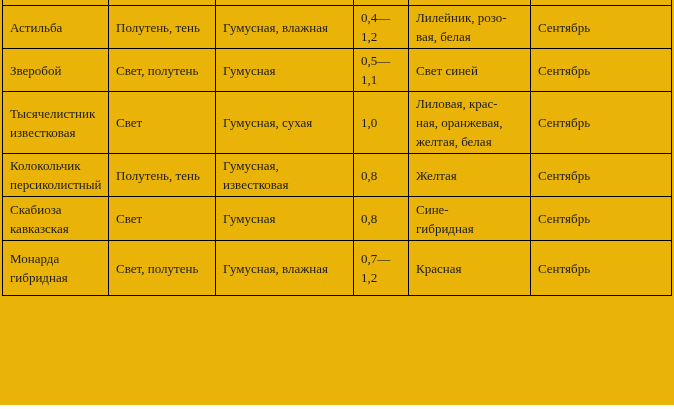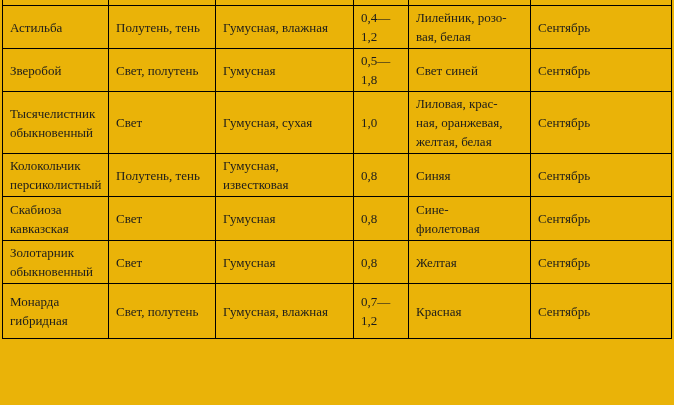--- a/index.html
+++ b/index.html
@@ -70,62 +70,53 @@
         <td class="col-soil">Гумусная, влажная</td>
         <td class="col-height">0,4—1,2</td>
         <td class="col-color">Лилейник, розо-
 вая, белая</td>
         <td class="col-month">Сентябрь</td>
       </tr>
       <tr style="height:28px">
         <td class="col-name">Зверобой</td>
         <td class="col-light">Свет, полутень</td>
         <td class="col-soil">Гумусная</td>
-        <td class="col-height">0,5—1,8</td>
+        <td class="col-height">0,5—1,1</td>
         <td class="col-color">Свет синей</td>
         <td class="col-month">Сентябрь</td>
       </tr>
       <tr style="height:58px">
         <td class="col-name">Тысячелистник
-обыкновенный</td>
+известковая</td>
         <td class="col-light">Свет</td>
         <td class="col-soil">Гумусная, сухая</td>
         <td class="col-height">1,0</td>
         <td class="col-color">Лиловая, крас-
 ная, оранжевая,
 желтая, белая</td>
         <td class="col-month">Сентябрь</td>
       </tr>
       <tr style="height:43px">
         <td class="col-name">Колокольчик
 персиколистный</td>
         <td class="col-light">Полутень, тень</td>
         <td class="col-soil">Гумусная,
 известковая</td>
         <td class="col-height">0,8</td>
-        <td class="col-color">Синяя</td>
+        <td class="col-color">Желтая</td>
         <td class="col-month">Сентябрь</td>
       </tr>
       <tr style="height:44px">
         <td class="col-name">Скабиоза
 кавказская</td>
         <td class="col-light">Свет</td>
         <td class="col-soil">Гумусная</td>
         <td class="col-height">0,8</td>
         <td class="col-color">Сине-
-фиолетовая</td>
-        <td class="col-month">Сентябрь</td>
-      </tr>
-      <tr style="height:41px">
-        <td class="col-name">Золотарник
-обыкновенный</td>
-        <td class="col-light">Свет</td>
-        <td class="col-soil">Гумусная</td>
-        <td class="col-height">0,8</td>
-        <td class="col-color">Желтая</td>
+гибридная</td>
         <td class="col-month">Сентябрь</td>
       </tr>
       <tr style="height:55px">
         <td class="col-name">Монарда
 гибридная</td>
         <td class="col-light">Свет, полутень</td>
         <td class="col-soil">Гумусная, влажная</td>
         <td class="col-height">0,7—1,2</td>
         <td class="col-color">Красная</td>
         <td class="col-month">Сентябрь</td>

